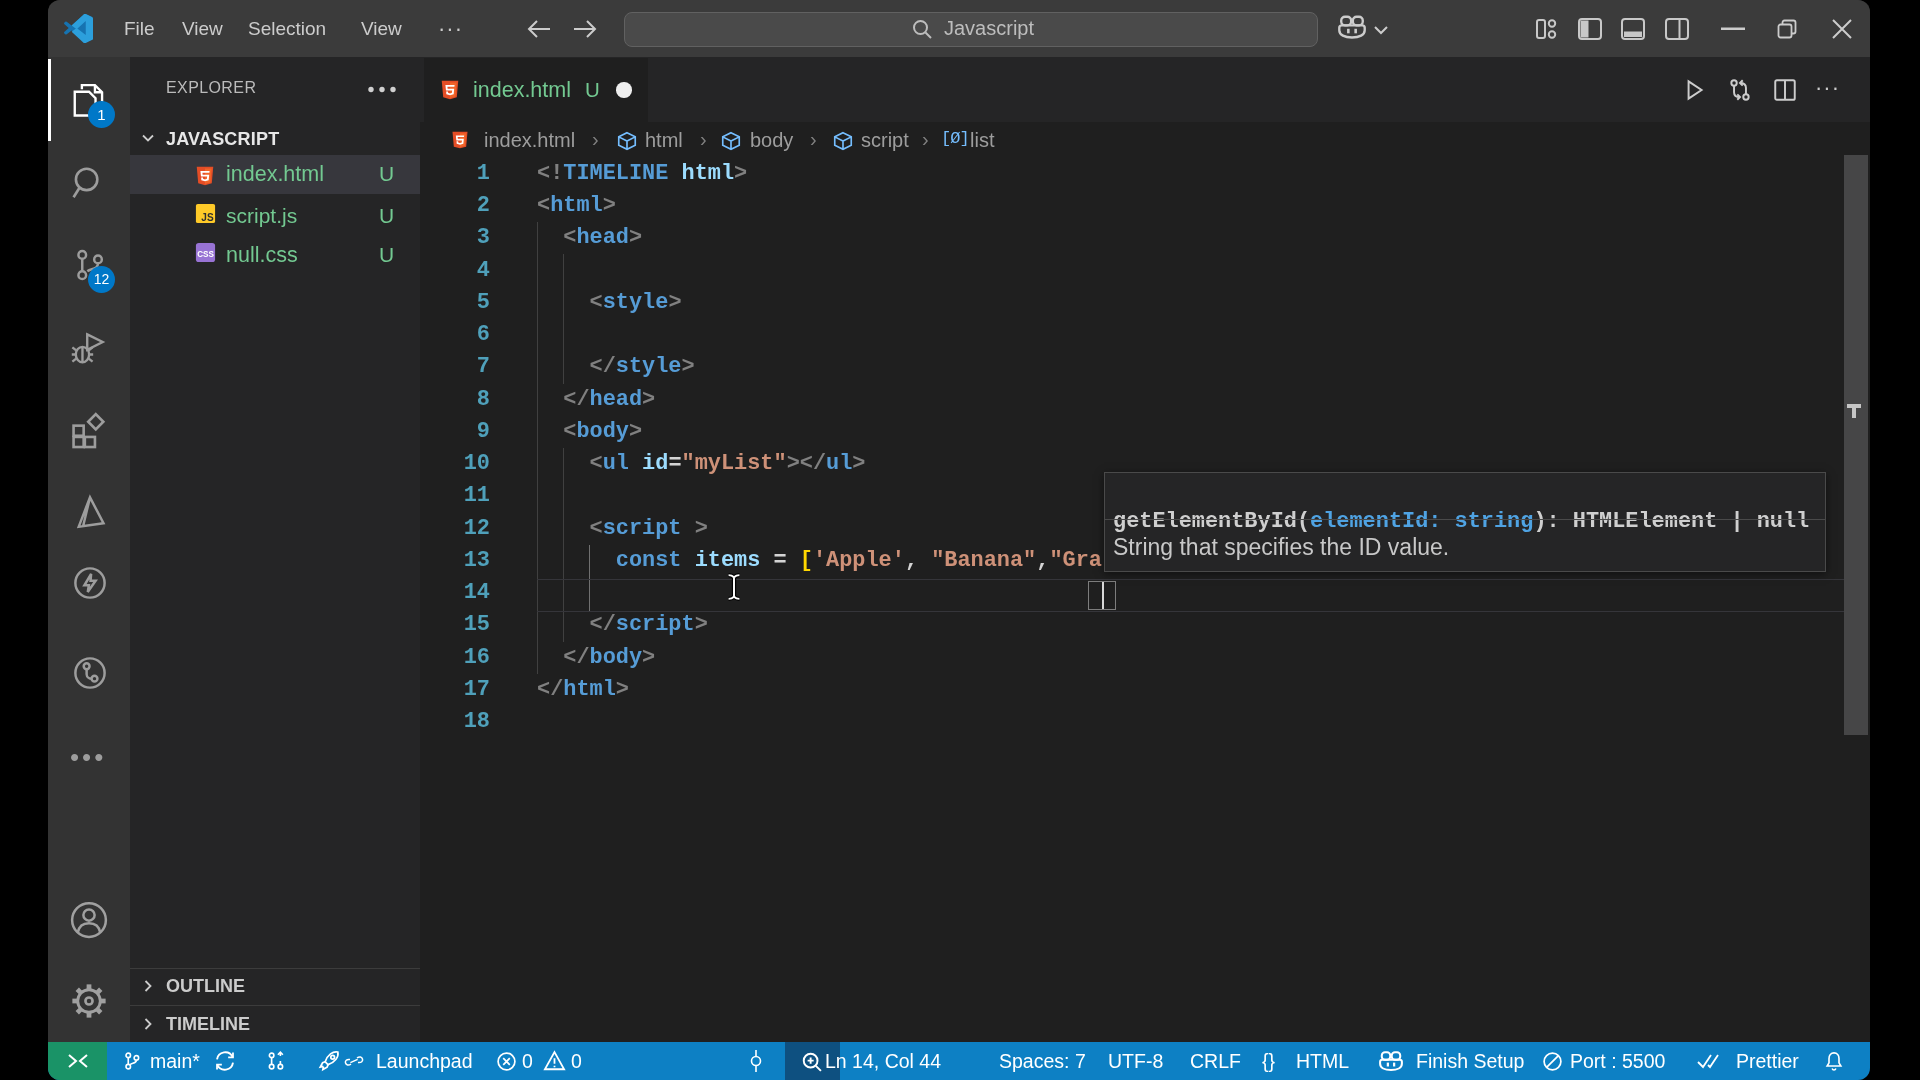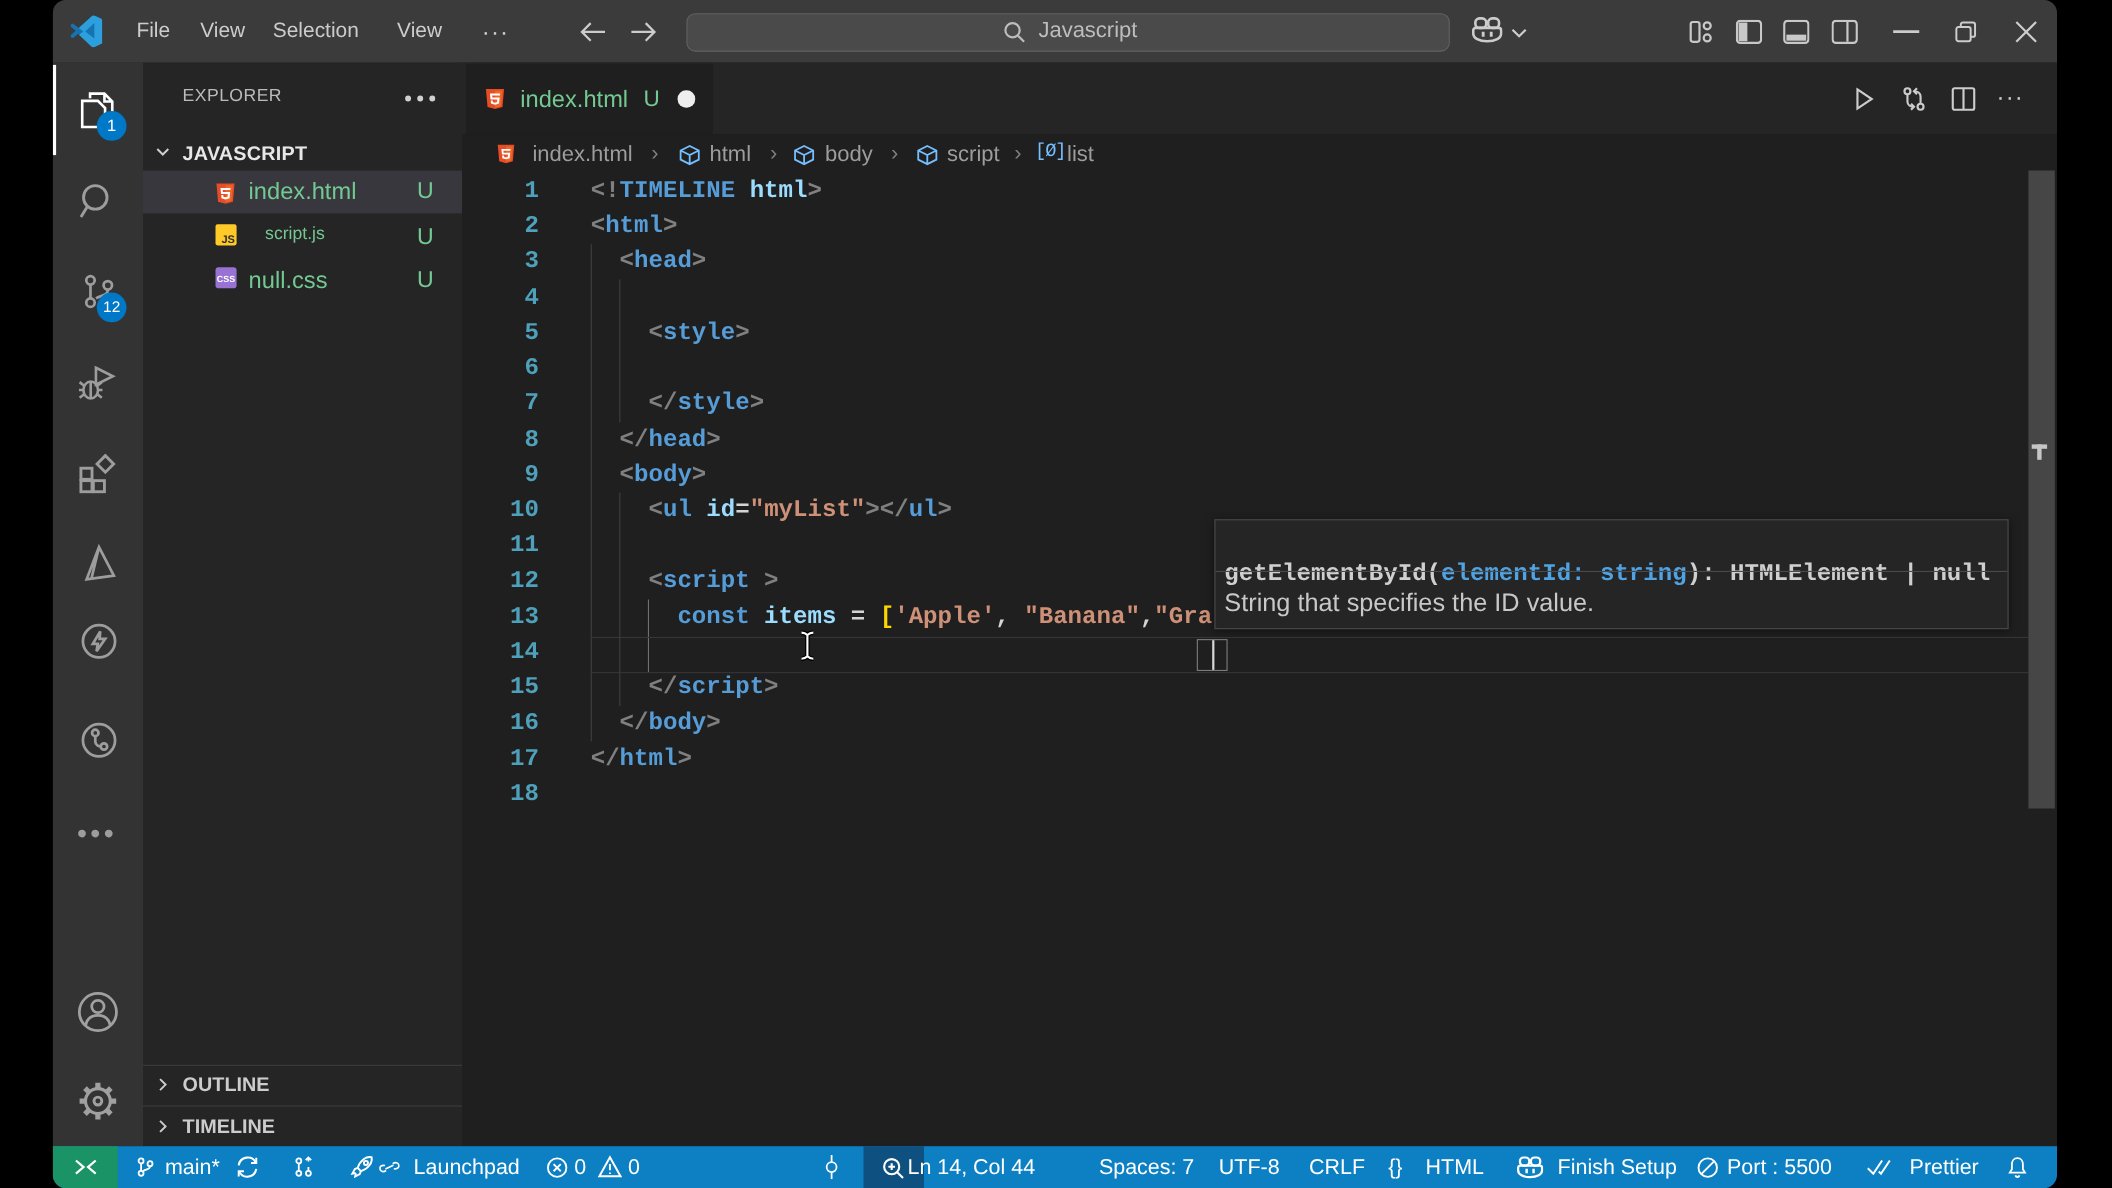--- a/index.html
+++ b/index.html
@@ -211,21 +211,21 @@
       <path fill="#f16529" d="M12 3.8 L19.2 3.8 L17.9 19 L12 20.6 Z"></path>
       <path fill="#fff" d="M7 6.5 L17 6.5 L16.8 8.5 L9.2 8.5 L9.4 10.5 L16.6 10.5 L16 16.5 L12 17.8 L8 16.5 L7.8 13.5 L9.8 13.5 L9.9 15 L12 15.7 L14.1 15 L14.35 12.5 L7.6 12.5 Z"></path>
     </svg>
     <div class="abs" style="left:96px;top:105px;color:#73c991;font-size:21.5px;">index.html</div>
     <div class="abs" style="left:249px;top:105px;color:#73c991;font-size:21px;">U</div>
 
     <svg class="abs" style="left:64px;top:145px" width="23" height="23" viewBox="0 0 24 24">
       <rect x="2" y="2" width="20" height="20" rx="2" fill="#ffca28"></rect>
       <text x="20.5" y="20" font-size="10.5" font-weight="bold" fill="#2e2e2e" text-anchor="end" font-family="Liberation Sans">JS</text>
     </svg>
-    <div class="abs" style="left:111px;top:147px;color:#73c991;font-size:16px;">script.js</div>
+    <div class="abs" style="left:96px;top:147px;color:#73c991;font-size:21px;">script.js</div>
     <div class="abs" style="left:249px;top:147px;color:#73c991;font-size:21px;">U</div>
 
     <svg class="abs" style="left:64px;top:184px" width="23" height="23" viewBox="0 0 24 24">
       <rect x="2" y="2" width="20" height="20" rx="3" fill="#9873d4"></rect>
       <text x="12" y="16.5" font-size="8.5" font-weight="bold" fill="#ffffff" text-anchor="middle" font-family="Liberation Sans">CSS</text>
     </svg>
     <div class="abs" style="left:96px;top:186px;color:#73c991;font-size:21.5px;">null.css</div>
     <div class="abs" style="left:249px;top:186px;color:#73c991;font-size:21px;">U</div>
 
     <div class="abs" style="left:0;top:911px;width:290px;height:1px;background:#3c3c3c;"></div>

